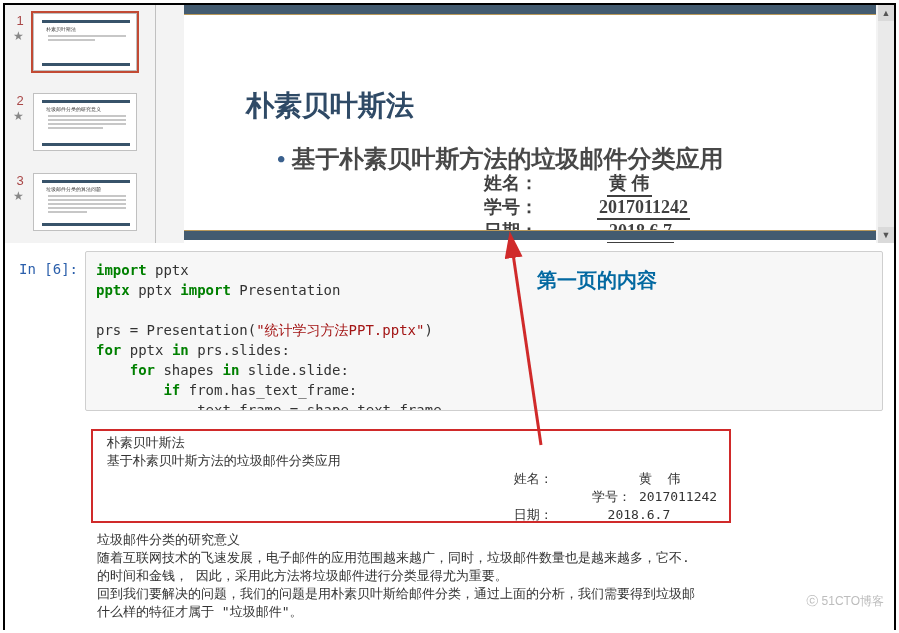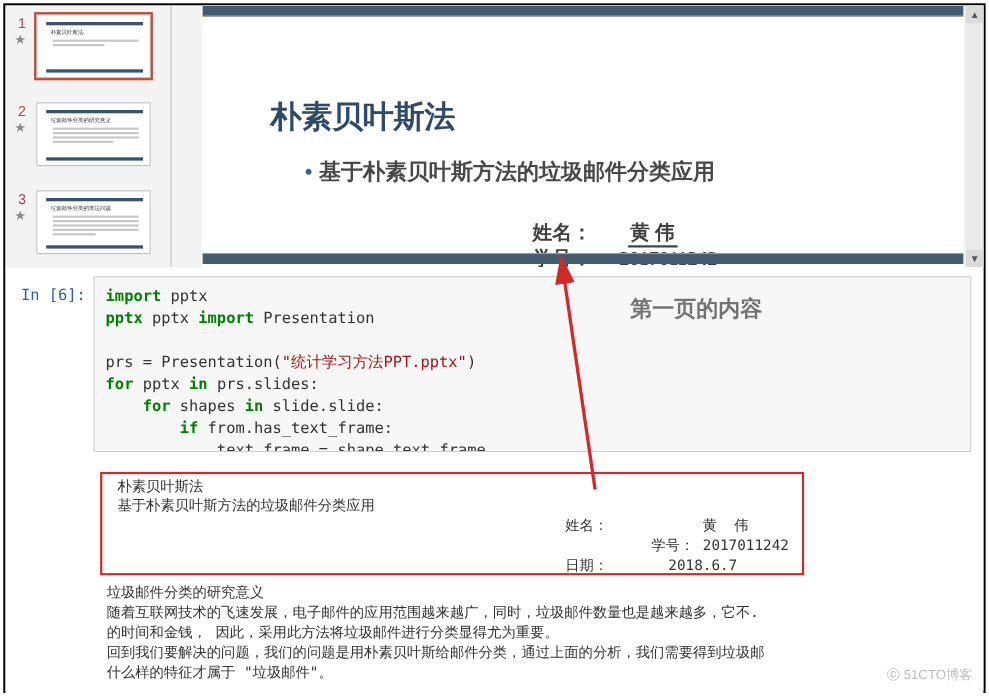--- a/index.html
+++ b/index.html
@@ -18,35 +18,35 @@
   .thumb-lines { margin: 3px 4px 0 6px; }
   .thumb-lines div { height: 2px; background: #c7c7c7; margin-bottom: 2px; }
   .vline { position: absolute; left: 150px; top: 0; width: 0; height: 238px; border-left: 1px solid #c0c0c0; }
   .scrollbar-r { position: absolute; right: 0; top: 0; width: 16px; height: 238px; background: #eaeaea; }
   .scroll-up { position: absolute; right: 0; top: 0; width: 16px; height: 16px; background: #dadada; color: #555; font-size: 9px; text-align: center; line-height: 16px; }
   .scroll-dn { position: absolute; right: 0; bottom: 0; width: 16px; height: 16px; background: #dadada; color: #555; font-size: 9px; text-align: center; line-height: 16px; }
   .slide-stage { position: absolute; left: 179px; top: 0; width: 692px; height: 238px; background: #fff; overflow: hidden; }
   .bar-top { position: absolute; left: 0; right: 0; top: 0; height: 10px; background: #435b70; border-bottom: 1px solid #b8985a; }
   .bar-bot { position: absolute; left: 0; right: 0; top: 225px; height: 10px; background: #435b70; border-top: 1px solid #b8985a; }
   .slide-title { position: absolute; left: 62px; top: 82px; font-family: SimSun, serif; font-size: 28px; font-weight: bold; color: #2f4a66; }
-  .slide-sub { position: absolute; left: 93px; top: 138px; font-family: SimSun, "Microsoft YaHei", serif; font-size: 20px; font-weight: bold; color: #484848; }
+  .slide-sub { position: absolute; left: 93px; top: 138px; font-family: SimSun, "Microsoft YaHei", serif; font-size: 24px; font-weight: bold; color: #484848; }
   .slide-sub .bullet { color: #3a608d; margin-right: 6px; }
   .info-row { position: absolute; font-family: SimSun, "Microsoft YaHei", serif; font-size: 18px; font-weight: bold; color: #404040; }
-  .info-label { display: inline-block; margin-top: 28px; }
-  .info-val { display: inline-block; border-bottom: 2px solid #404040; padding: 0 2px; }
+  .info-label { display: inline-block; }
+  .info-val { display: inline-block; border-bottom: 2px solid #404040; padding: 0 2px; margin-left: 36px; }
   .nb-region { position: absolute; left: 0; top: 238px; width: 889px; height: 387px; background: #fff; overflow: hidden; }
   .nb-prompt { position: absolute; left: 14px; top: 18px; font-family: Consolas, monospace; font-size: 14px; color: #2b5fab; text-align: center; }
   .code-cell { position: absolute; left: 80px; top: 8px; width: 798px; height: 160px; background: #f7f7f7; border: 1px solid #cfcfcf; border-radius: 2px; padding: 8px 10px; font-family: Consolas, monospace; font-size: 14px; line-height: 20px; color: #333; white-space: pre; overflow: hidden; }
   .kw { color: #008000; font-weight: bold; }
   .str { color: #a31515; }
   .output-box { position: absolute; left: 86px; top: 186px; width: 640px; height: 94px; border: 2px solid #d02a2a; font-family: Consolas, "Microsoft YaHei", monospace; font-size: 13px; line-height: 18px; color: #333; padding: 3px 6px; white-space: pre; overflow: hidden; }
   .output-more { position: absolute; left: 92px; top: 288px; width: 790px; font-family: Consolas, "Microsoft YaHei", monospace; font-size: 13px; line-height: 18px; color: #333; white-space: pre; overflow: hidden; }
-  .annot-label { position: absolute; left: 568px; top: 262px; font-family: "Microsoft YaHei", SimHei, sans-serif; font-size: 20px; font-weight: bold; color: #737373; }
+  .annot-label { position: absolute; left: 532px; top: 262px; font-family: "Microsoft YaHei", SimHei, sans-serif; font-size: 20px; font-weight: bold; color: #0369a1; }
   .arrow-svg { position: absolute; left: 426px; top: 225px; width: 120px; height: 230px; pointer-events: none; }
-  .watermark { position: absolute; right: 10px; bottom: 6px; font-size: 12px; color: #bdbdbd; }
+  .watermark { position: absolute; right: 10px; bottom: 18px; font-size: 12px; color: #bdbdbd; }
 </style>
 </head>
 <body>
 
 <div class="outer-frame">
 
   <div class="top-region">
     <div class="thumb-col">
       <span class="slidenum" style="top:8px">1</span>
       <span class="star" style="top:24px">★</span>

